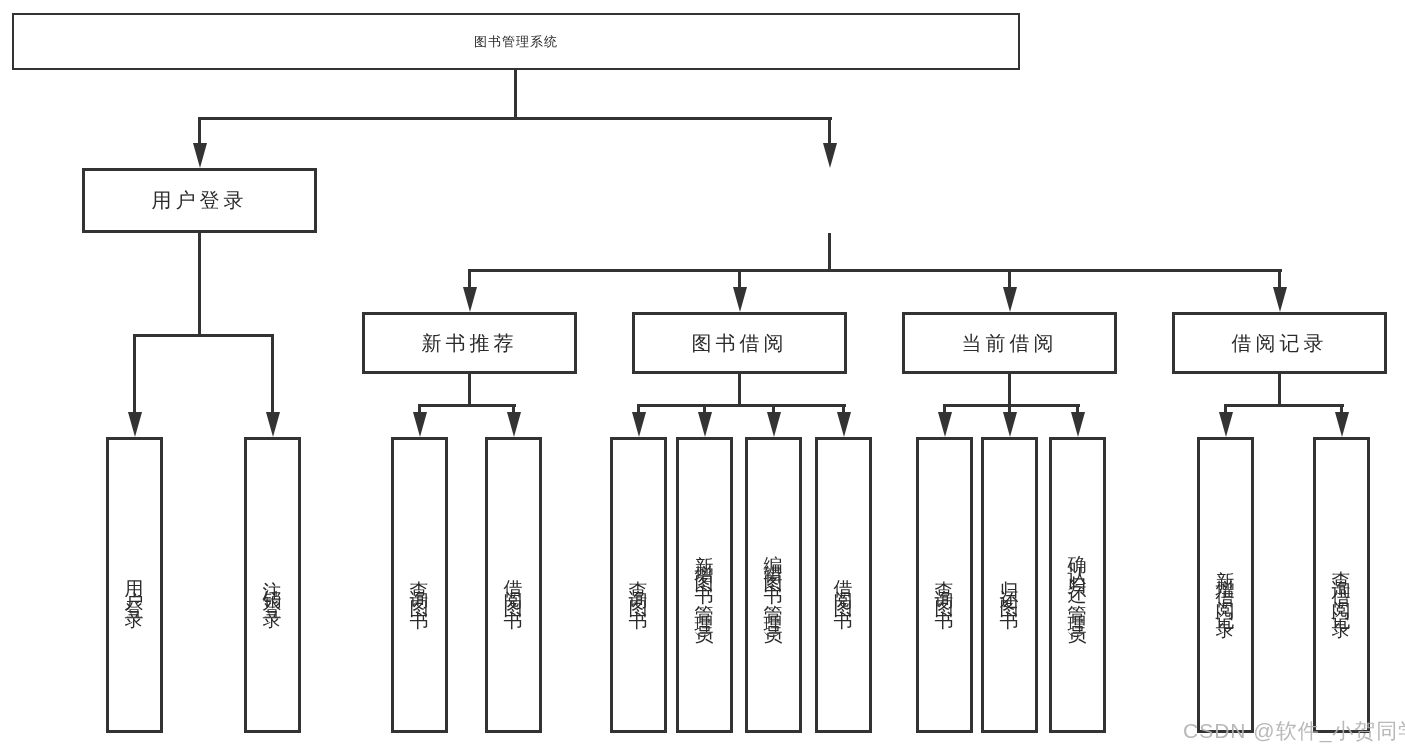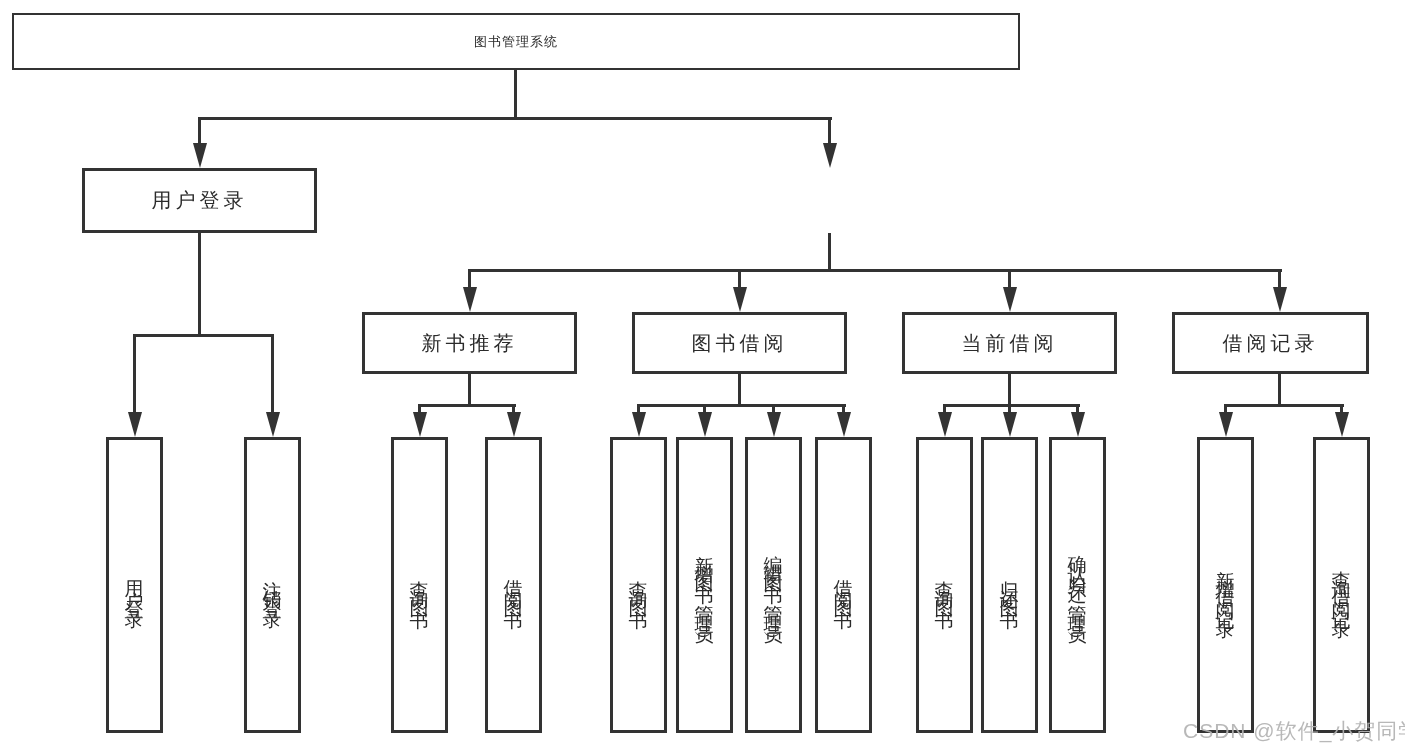--- a/index.html
+++ b/index.html
@@ -100,21 +100,21 @@
 
   <div class="box" style="left:362px;top:312px;width:215px;height:62px;">
     <span class="h-label">新书推荐</span>
   </div>
   <div class="box" style="left:902px;top:312px;width:215px;height:62px;">
     <span class="h-label">当前借阅</span>
   </div>
   <div class="box" style="left:632px;top:312px;width:215px;height:62px;">
     <span class="h-label">图书借阅</span>
   </div>
-  <div class="box" style="left:1172px;top:312px;width:197px;height:62px;">
+  <div class="box" style="left:1172px;top:312px;width:215px;height:62px;">
     <span class="h-label">借阅记录</span>
   </div>
 
   <div class="line" style="left:468px;top:374px;width:3px;height:33px;"></div>
   <div class="line" style="left:738px;top:374px;width:3px;height:33px;"></div>
   <div class="line" style="left:1008px;top:374px;width:3px;height:33px;"></div>
   <div class="line" style="left:1278px;top:374px;width:3px;height:33px;"></div>
 
   <div class="line" style="left:418px;top:404px;width:98px;height:3px;"></div>
   <div class="line" style="left:637px;top:404px;width:209px;height:3px;"></div>

